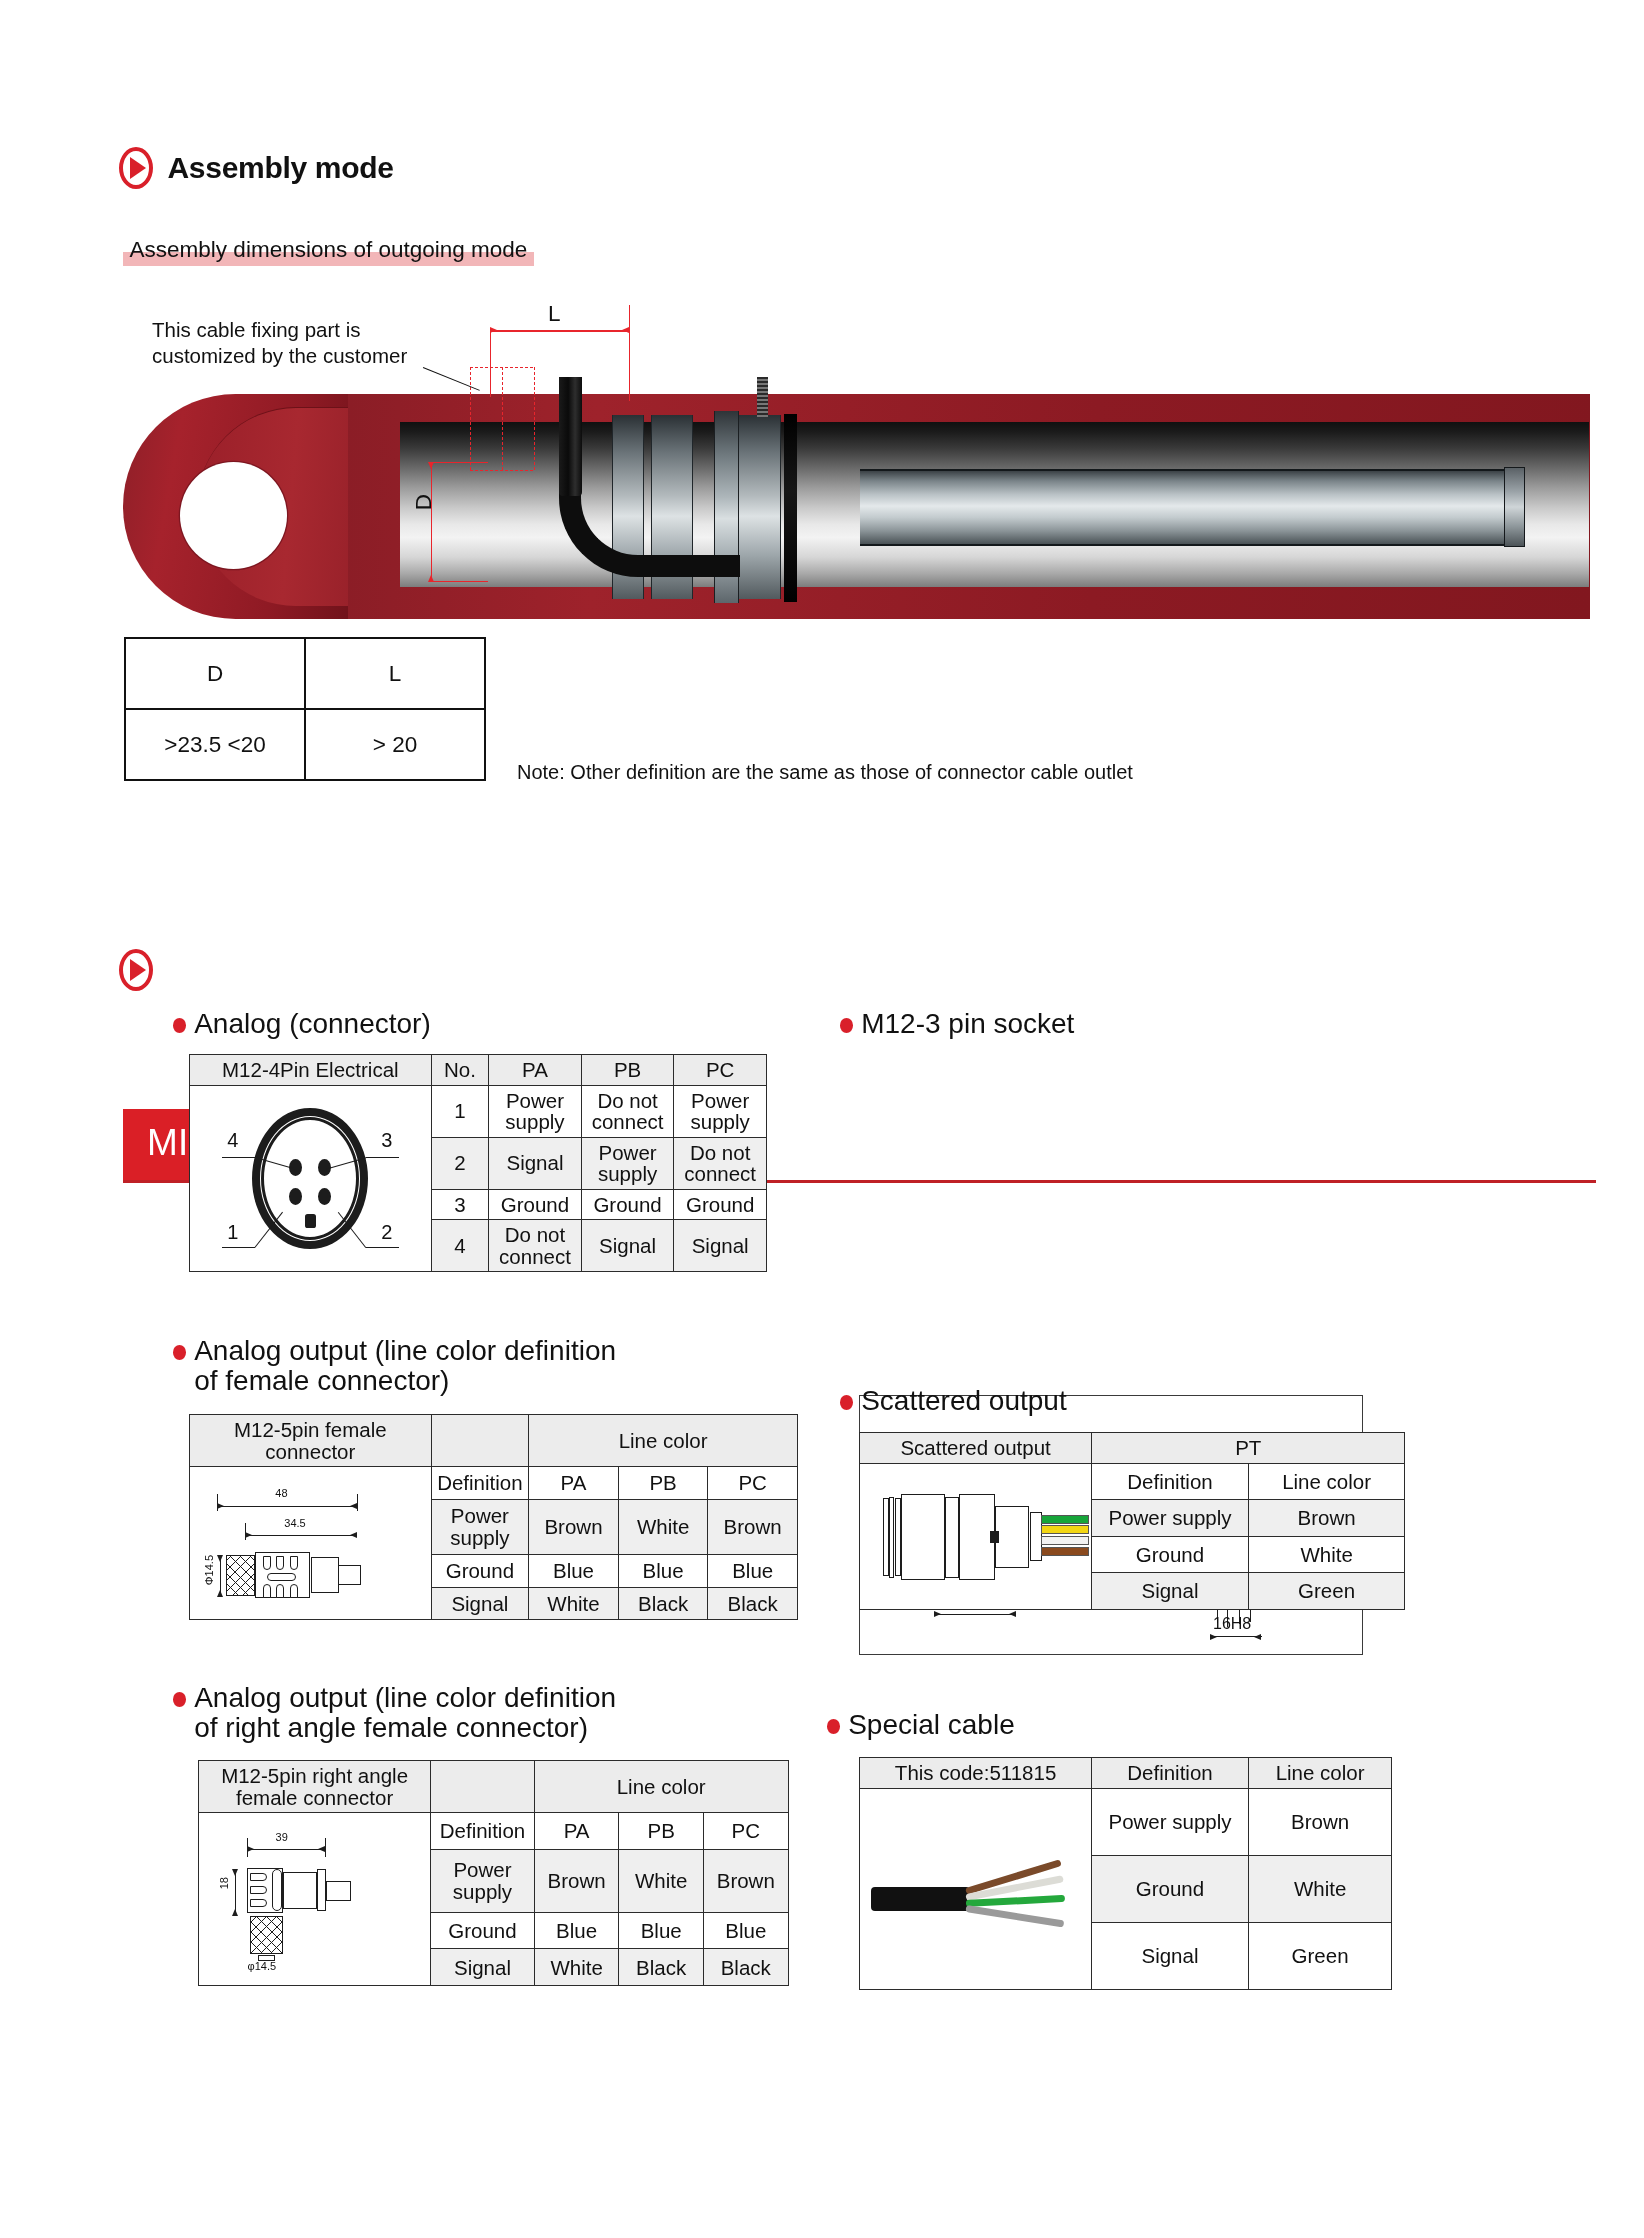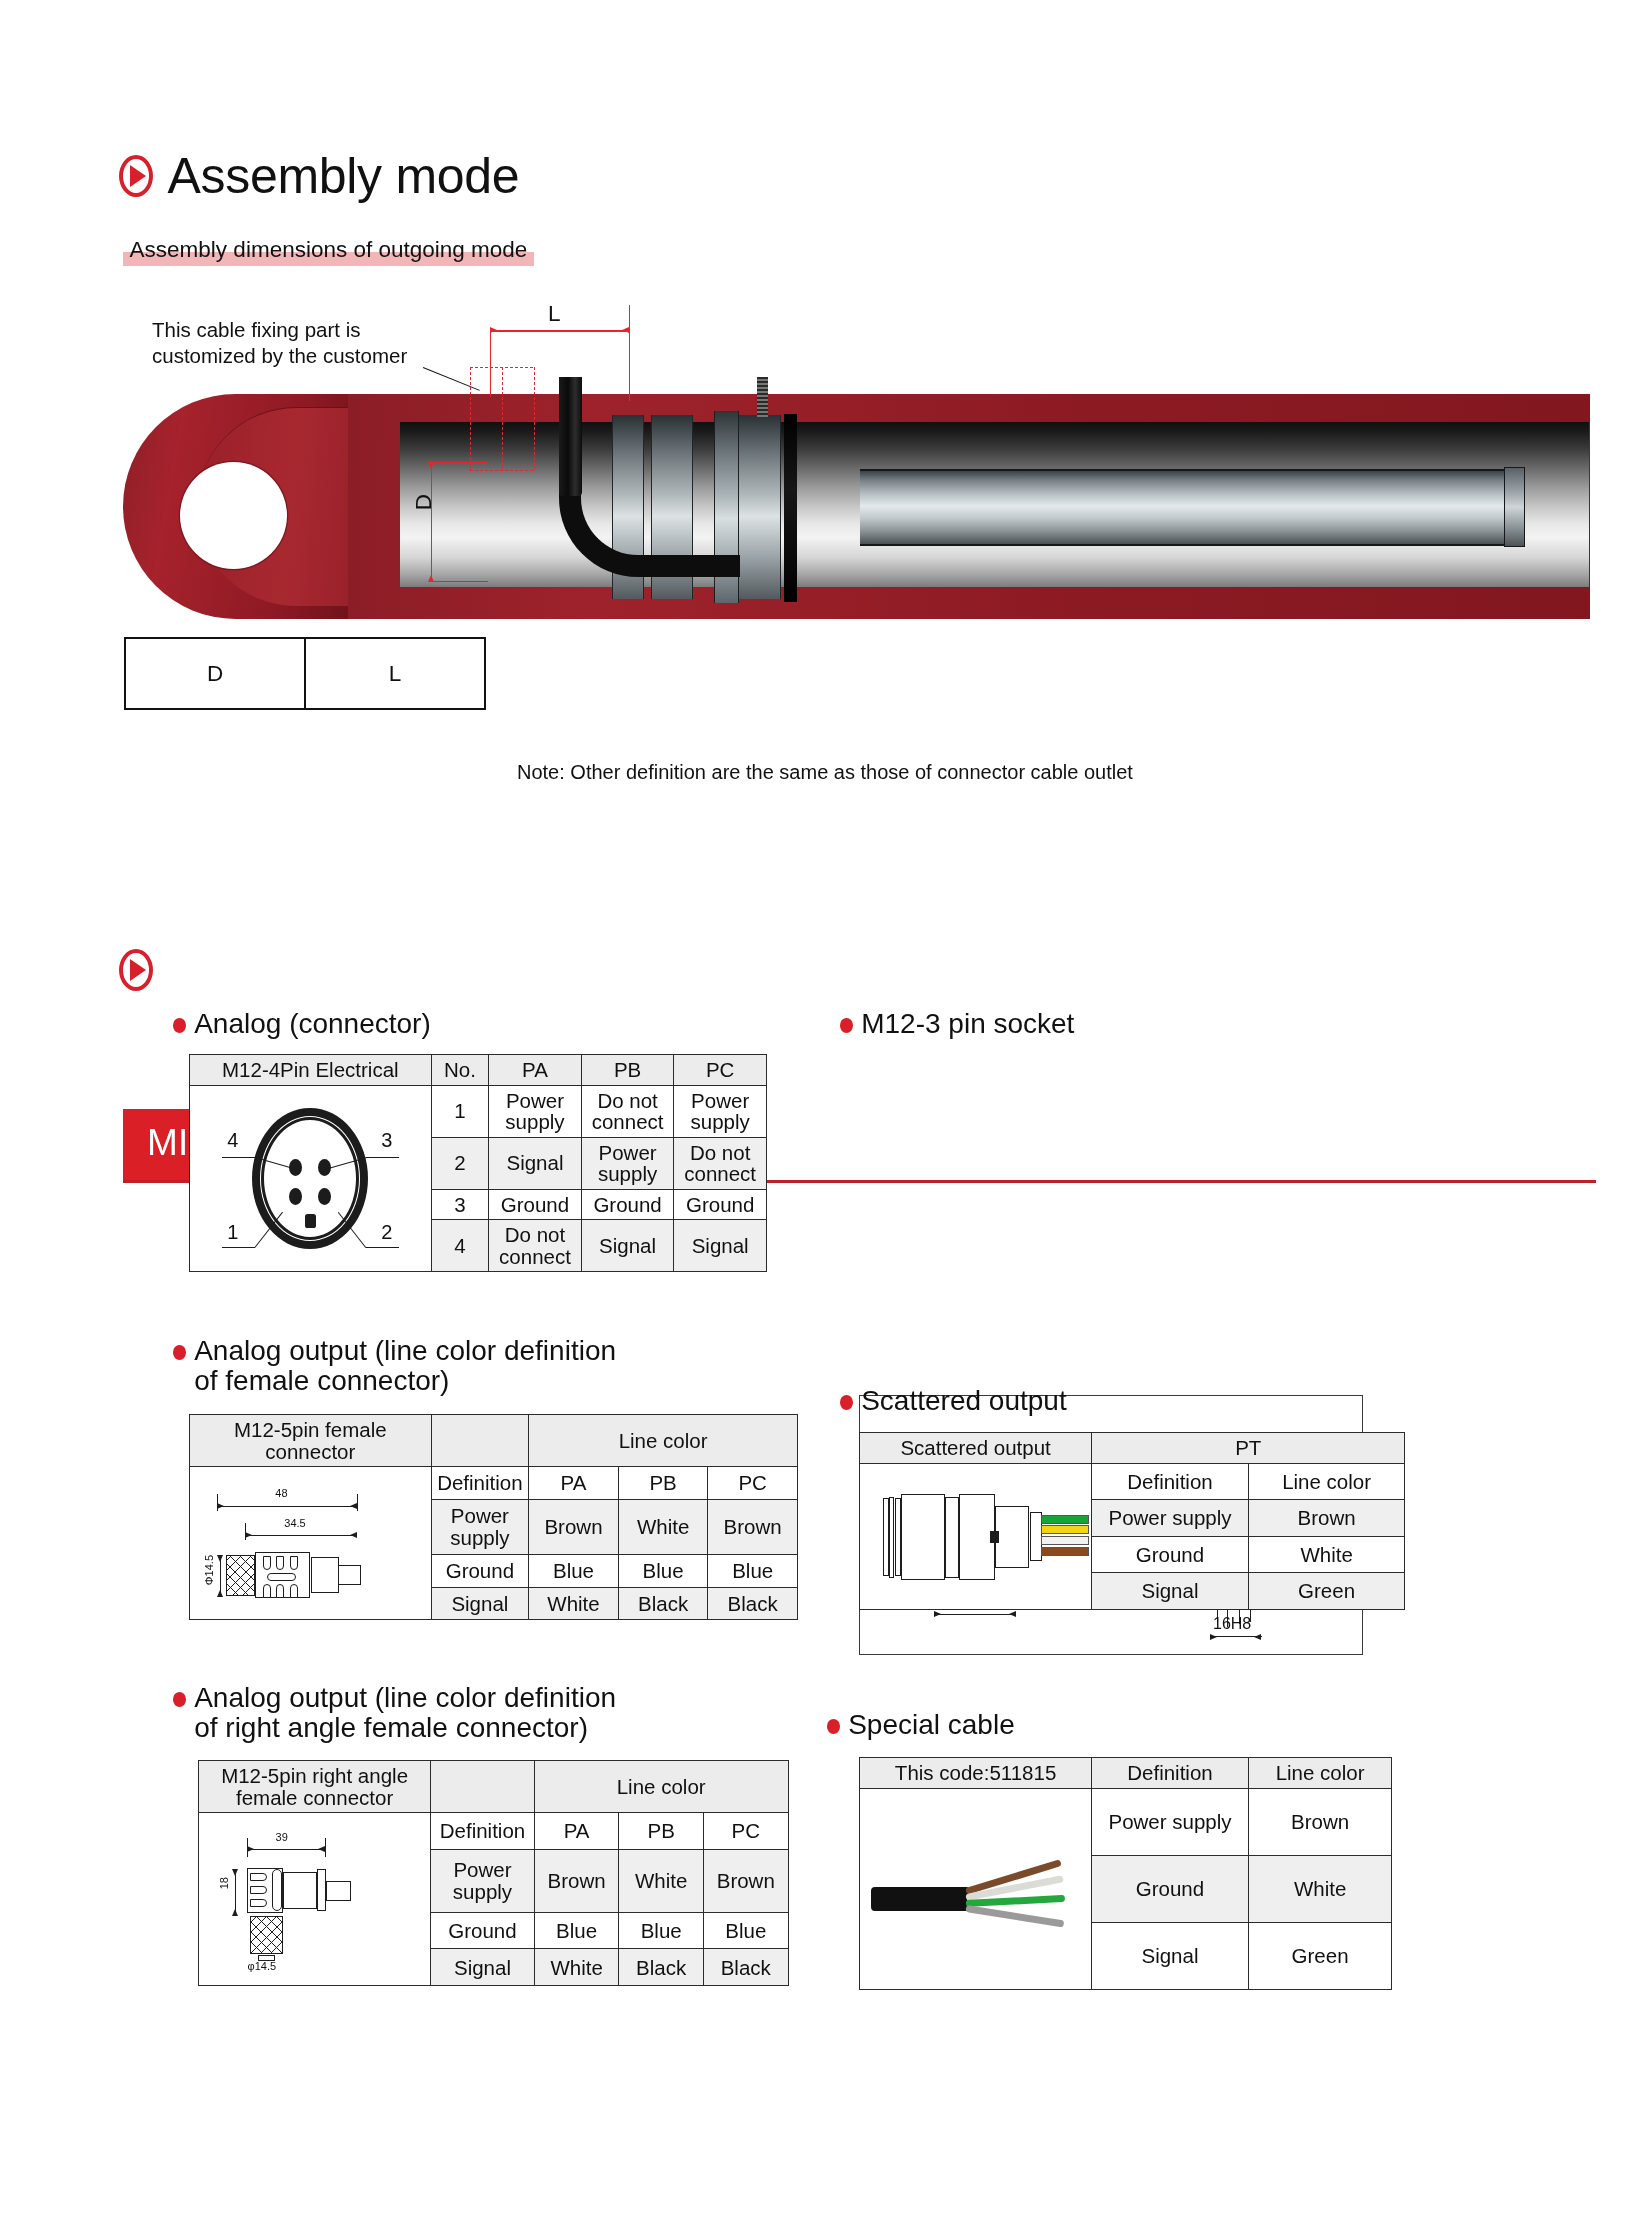--- a/index.html
+++ b/index.html
@@ -18,21 +18,21 @@
   }
   .play-bullet .ring{
     position:absolute;inset:0;border:4.6px solid #d9202a;border-radius:50%;
     box-sizing:border-box;
   }
   .play-bullet .tri{
     position:absolute;left:11.2px;top:10px;
     width:0;height:0;border-left:16px solid #d9202a;
     border-top:11.2px solid transparent;border-bottom:11.2px solid transparent;
   }
-  .sec-head-text{font-size:50px;font-weight:400;letter-spacing:-0.3px;white-space:nowrap;}
+  .sec-head-text{font-size:30px;font-weight:700;letter-spacing:-0.3px;white-space:nowrap;}
 
   
   .pink-cap{
     font-size:22.5px;white-space:nowrap;padding:1.3px 6.6px 2.6px 6.6px;
     background:linear-gradient(to bottom,rgba(244,181,181,0) 0%,rgba(244,181,181,0) 52%,#f2b6b8 52%,#f2b6b8 100%);
     display:inline-block;
   }
 
   
   .dot-head{display:flex;align-items:flex-start;gap:8px;}
@@ -252,20 +252,24 @@
 <div class="abs callout" style="left:152px;top:317px;">This cable fixing part is
 customized by the customer</div>
 <div class="abs lead-line" style="left:423px;top:367px;width:61px;transform:rotate(22deg);"></div>
 
 <div class="abs" style="left:124px;top:637px;">
   <table class="dl">
     <tbody>
       <tr>
         <td>D</td>
         <td>L</td>
+      </tr>
+      <tr>
+        <td>&gt;23.5 &lt;20</td>
+        <td>&gt; 20</td>
       </tr>
     </tbody>
   </table>
 </div>
 
 <div class="abs note-txt" style="left:517px;top:761px;">Note: Other definition are the same as those of connector cable outlet</div>
 
 <div class="abs ribbon-wrap" style="left:123px;top:851px;">
   <div class="ribbon"></div>
   <div class="ribbon-label">MI-Analog Output</div>

